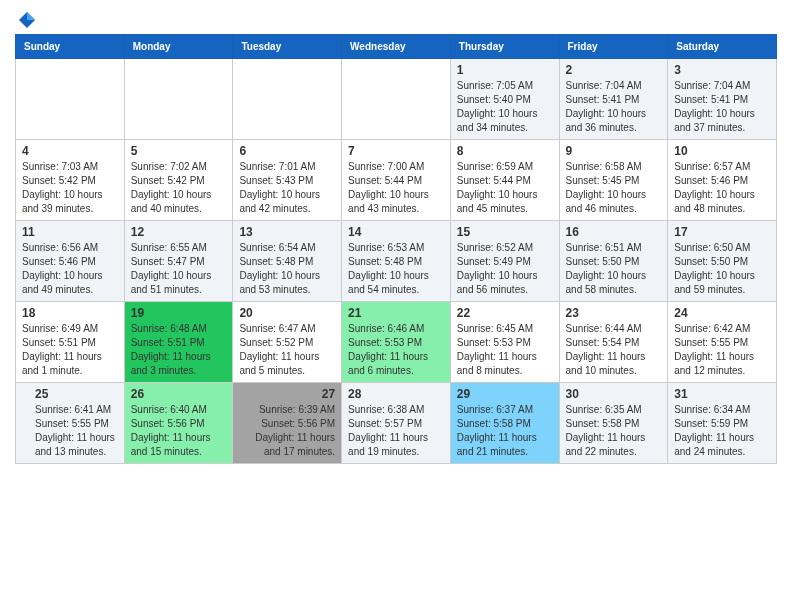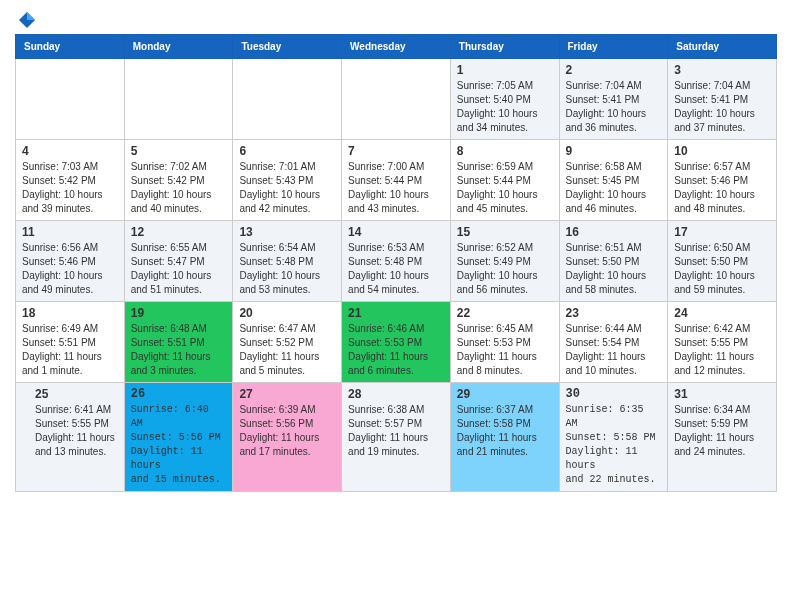--- a/index.html
+++ b/index.html
@@ -197,21 +197,21 @@
           <div class="day-info">Sunrise: 6:49 AM<br>Sunset: 5:51 PM<br>Daylight: 11 hours<br>and 1 minute.</div>
         </td>
         <td style="background-color: #22c55e;">
           <span class="day-num">19</span>
           <div class="day-info">Sunrise: 6:48 AM<br>Sunset: 5:51 PM<br>Daylight: 11 hours<br>and 3 minutes.</div>
         </td>
         <td style="background-color: rgb(255, 255, 255);">
           <span class="day-num">20</span>
           <div class="day-info">Sunrise: 6:47 AM<br>Sunset: 5:52 PM<br>Daylight: 11 hours<br>and 5 minutes.</div>
         </td>
-        <td style="background-color: #22c55e;">
+        <td style="background-color: #86efac;">
           <span class="day-num">21</span>
           <div class="day-info">Sunrise: 6:46 AM<br>Sunset: 5:53 PM<br>Daylight: 11 hours<br>and 6 minutes.</div>
         </td>
         <td style="background-color: rgb(255, 255, 255);">
           <span class="day-num">22</span>
           <div class="day-info">Sunrise: 6:45 AM<br>Sunset: 5:53 PM<br>Daylight: 11 hours<br>and 8 minutes.</div>
         </td>
         <td style="background-color: rgb(255, 255, 255);">
           <span class="day-num">23</span>
           <div class="day-info">Sunrise: 6:44 AM<br>Sunset: 5:54 PM<br>Daylight: 11 hours<br>and 10 minutes.</div>
@@ -219,37 +219,37 @@
         <td style="background-color: rgb(255, 255, 255);">
           <span class="day-num">24</span>
           <div class="day-info">Sunrise: 6:42 AM<br>Sunset: 5:55 PM<br>Daylight: 11 hours<br>and 12 minutes.</div>
         </td>
       </tr>
       <tr>
         <td style="background-color: rgb(240, 244, 248); padding-left: 19px;">
           <span class="day-num">25</span>
           <div class="day-info">Sunrise: 6:41 AM<br>Sunset: 5:55 PM<br>Daylight: 11 hours<br>and 13 minutes.</div>
         </td>
-        <td style="background-color: #0ea5e9; font-family: Liberation Mono, monospace;">
+        <td style="background-color: #86efac;">
           <span class="day-num">26</span>
           <div class="day-info">Sunrise: 6:40 AM<br>Sunset: 5:56 PM<br>Daylight: 11 hours<br>and 15 minutes.</div>
         </td>
-        <td style="background-color: #f9a8d4;">
+        <td style="background-color: #a3a3a3; text-align: right;">
           <span class="day-num">27</span>
           <div class="day-info">Sunrise: 6:39 AM<br>Sunset: 5:56 PM<br>Daylight: 11 hours<br>and 17 minutes.</div>
         </td>
         <td style="background-color: rgb(240, 244, 248);">
           <span class="day-num">28</span>
           <div class="day-info">Sunrise: 6:38 AM<br>Sunset: 5:57 PM<br>Daylight: 11 hours<br>and 19 minutes.</div>
         </td>
         <td style="background-color: #7dd3fc;">
           <span class="day-num">29</span>
           <div class="day-info">Sunrise: 6:37 AM<br>Sunset: 5:58 PM<br>Daylight: 11 hours<br>and 21 minutes.</div>
         </td>
-        <td style="background-color: rgb(240, 244, 248); font-family: Liberation Mono, monospace;">
+        <td style="background-color: rgb(240, 244, 248);">
           <span class="day-num">30</span>
           <div class="day-info">Sunrise: 6:35 AM<br>Sunset: 5:58 PM<br>Daylight: 11 hours<br>and 22 minutes.</div>
         </td>
         <td style="background-color: rgb(240, 244, 248);">
           <span class="day-num">31</span>
           <div class="day-info">Sunrise: 6:34 AM<br>Sunset: 5:59 PM<br>Daylight: 11 hours<br>and 24 minutes.</div>
         </td>
       </tr>
     </tbody>
 </table>

